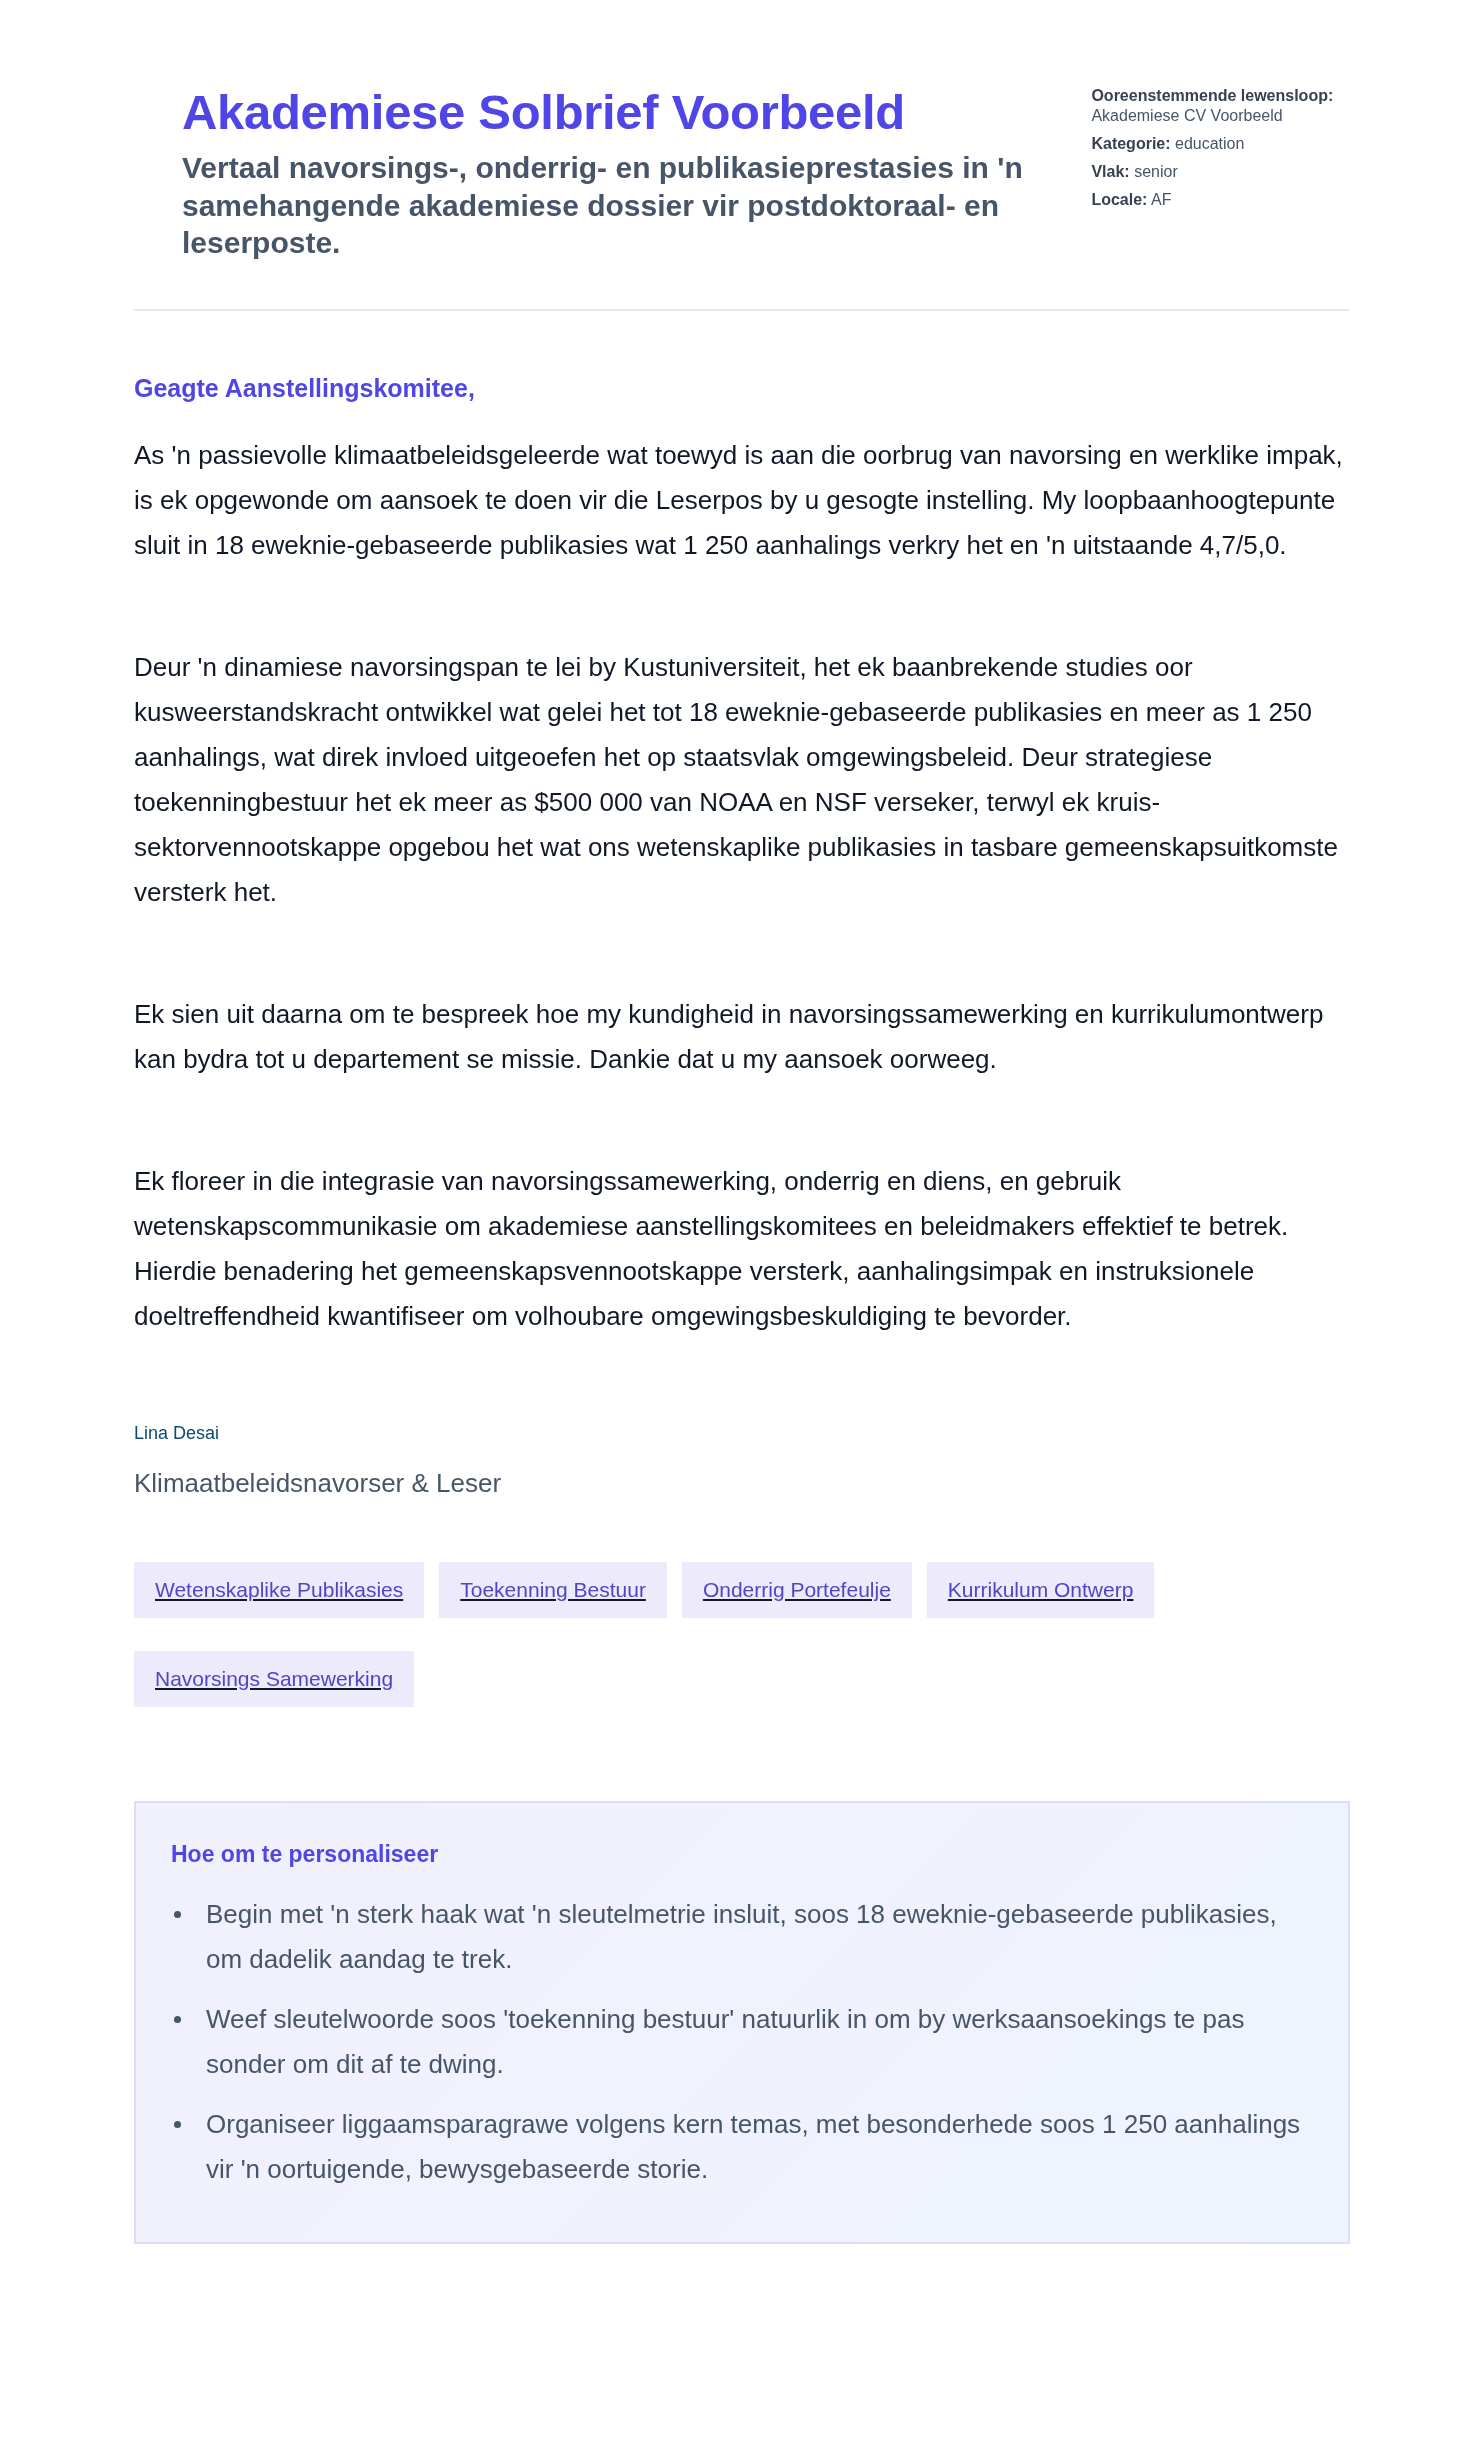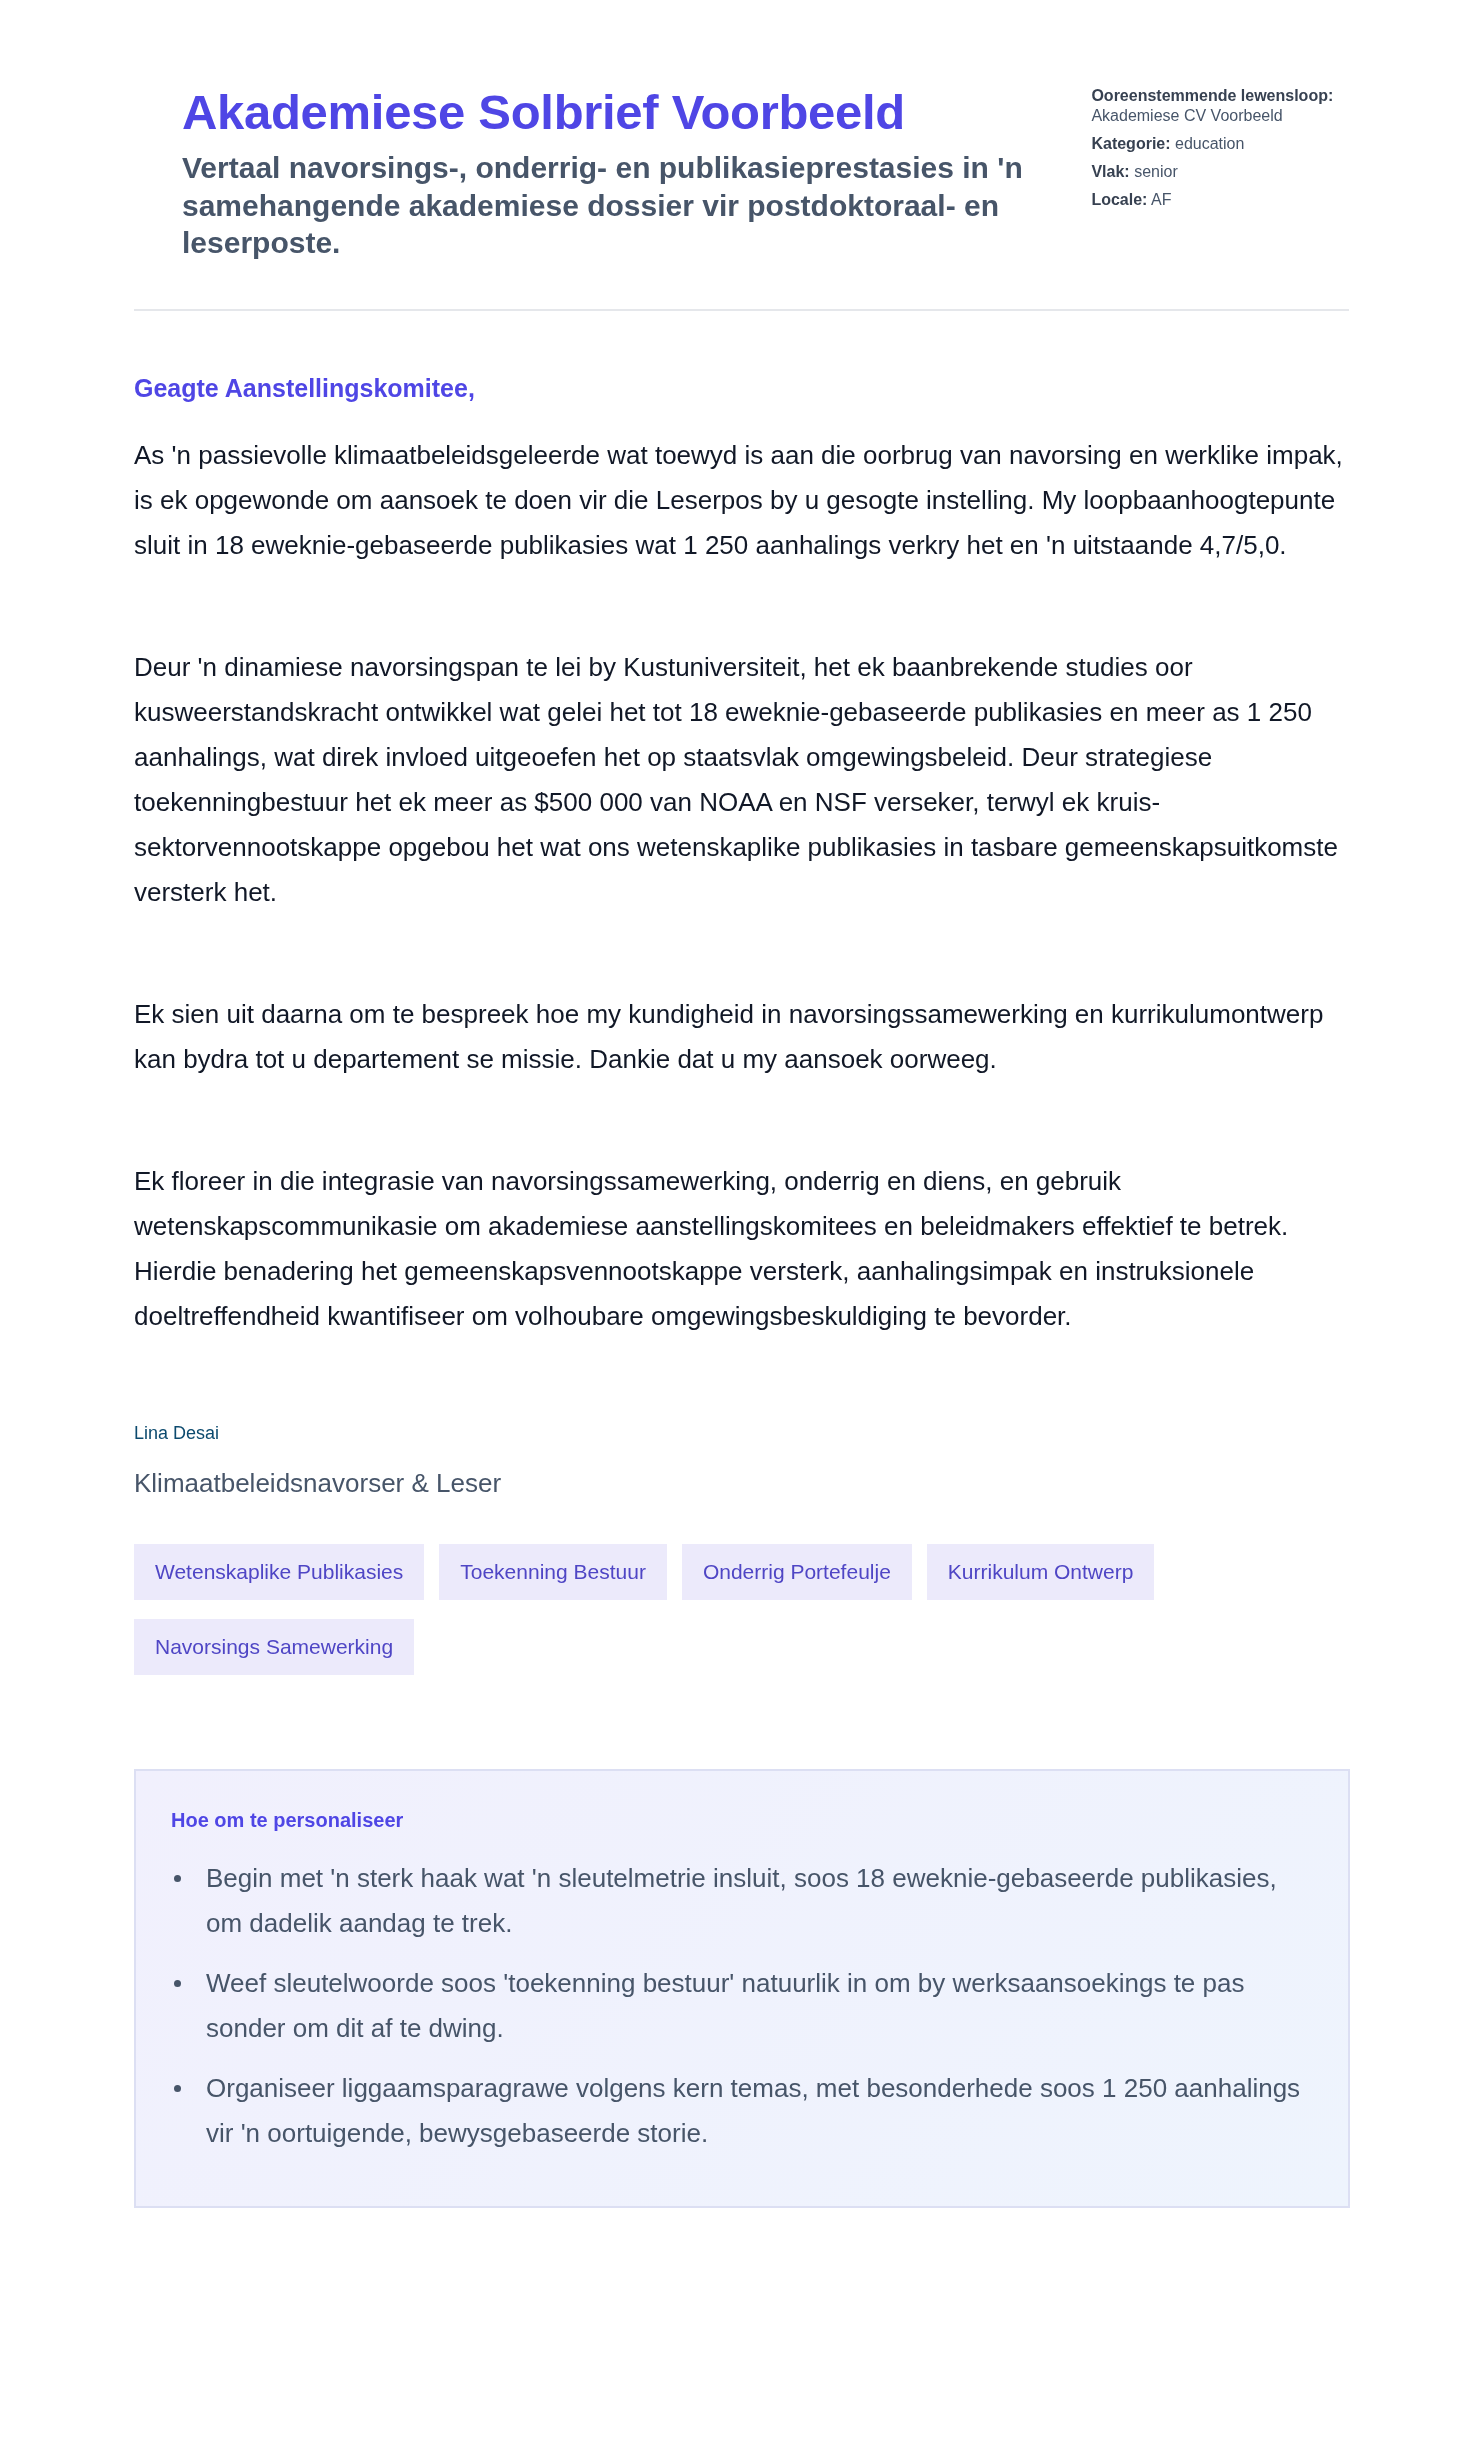--- a/index.html
+++ b/index.html
@@ -64,45 +64,46 @@
     font-size: 18px;
     font-weight: 400;
     color: #0c4a6e;
   }
   .sig-title {
     margin-top: 24.4px;
     font-size: 26px;
     color: #475569;
   }
   .tags {
-    margin-top: 45px;
+    margin-top: 63px;
     display: flex;
     flex-wrap: wrap;
-    gap: 19px 15px;
+    gap: 33px 15px;
     width: 1239px;
+    text-decoration: underline;
   }
   .tag {
     background: #ede9fe;
     background: #eceafb;
     color: #4f46c5;
     font-size: 21px;
     padding: 0 21px;
     height: 56px;
     line-height: 56px;
     white-space: nowrap;
   }
   .tips {
     margin-top: 94px;
     border: 2.6px solid #dcdff3;
     background: linear-gradient(135deg, #f1f0fd 0%, #eef4fd 100%);
     padding: 38px 35px 35px 35px;
     width: 1216px;
   }
   .tips-title {
-    font-size: 20px;
+    font-size: 23px;
     font-weight: 700;
     color: #4f46e5;
   }
   .tips ul {
     margin-top: 24.4px;
     list-style: none;
   }
   .tips li {
     position: relative;
     padding-left: 35px;

